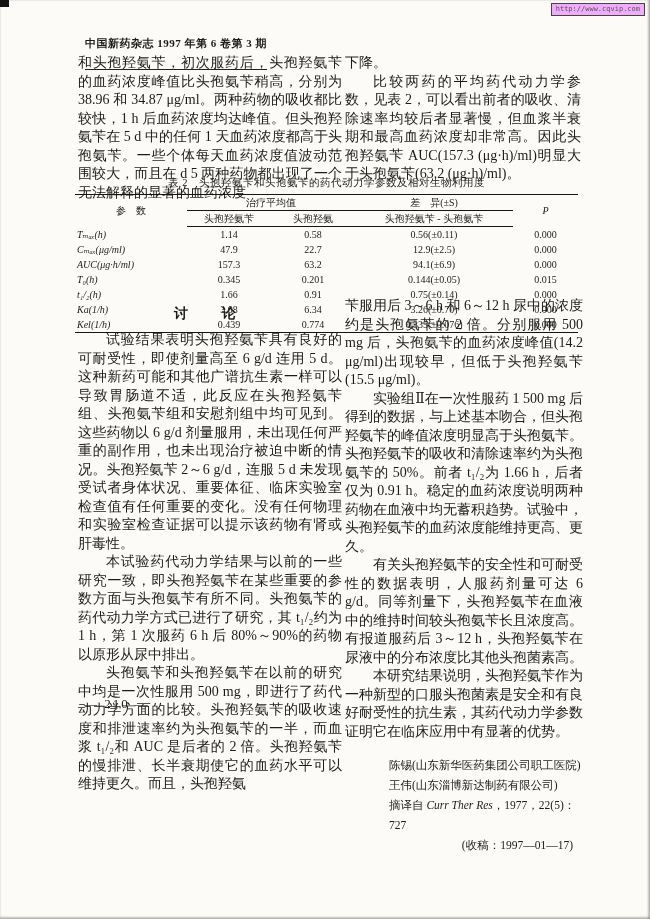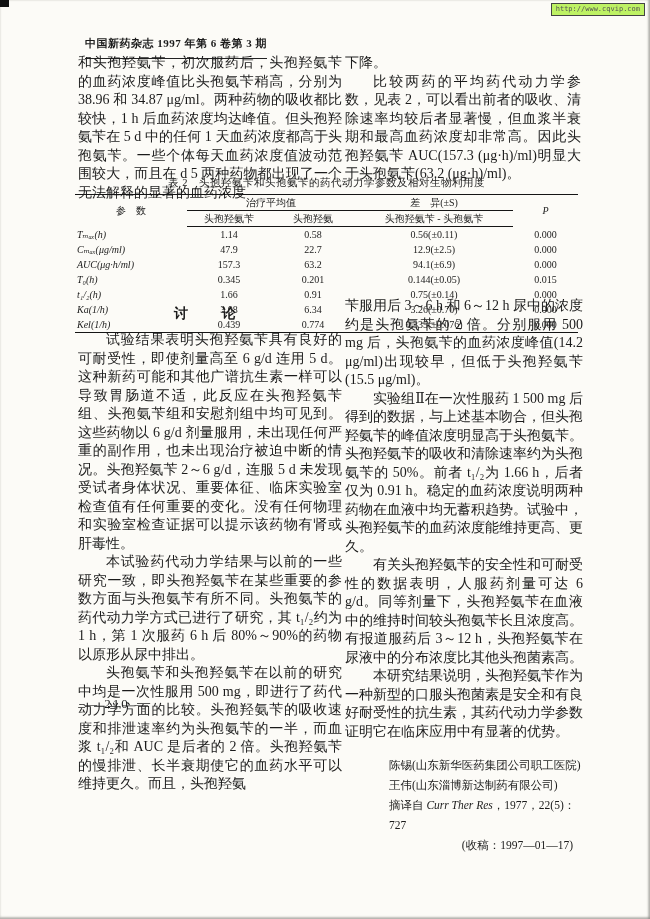--- a/index.html
+++ b/index.html
@@ -10,29 +10,29 @@
     margin:0 auto;
     background:#fcfbf7;
     font-family:"Liberation Serif","DejaVu Serif",serif;
     color:#1b1b1b;
     overflow:hidden;
     box-shadow:inset -2px 0 2px rgba(80,80,75,.35), inset 0 -2px 2px rgba(80,80,75,.35);
   }
   .corner-speck{position:absolute;left:0;top:0;width:9px;height:7px;background:#111;}
   .watermark{
     position:absolute;top:3px;right:5px;
-    border:1px solid #444;background:#bef264;
+    border:1px solid #444;background:#f0abfc;
     font-family:"DejaVu Sans Mono",monospace;
     font-size:7px;line-height:9px;color:#555;
     padding:1px 4px;min-width:80px;
   }
   .journal-line{
     position:absolute;left:85px;top:36px;
     font-size:11px;font-weight:bold;letter-spacing:.5px;
-    border-bottom:1px solid #222;padding-bottom:7px;
+    border-bottom:1px solid #222;padding-bottom:18px;
   }
   .col{position:absolute;}
   .col p{margin:0;text-align:justify;font-size:14px;line-height:18.5px;}
   .col p.indent{text-indent:2em;}
   .tl{left:78px;top:54px;width:264px;}
   .tr{left:345px;top:54px;width:236px;}
   .bl{left:78px;top:303px;width:264px;}
   .br{left:345px;top:297px;width:238px;}
   .disc-heading{
     text-align:center;font-size:14px;font-weight:bold;

